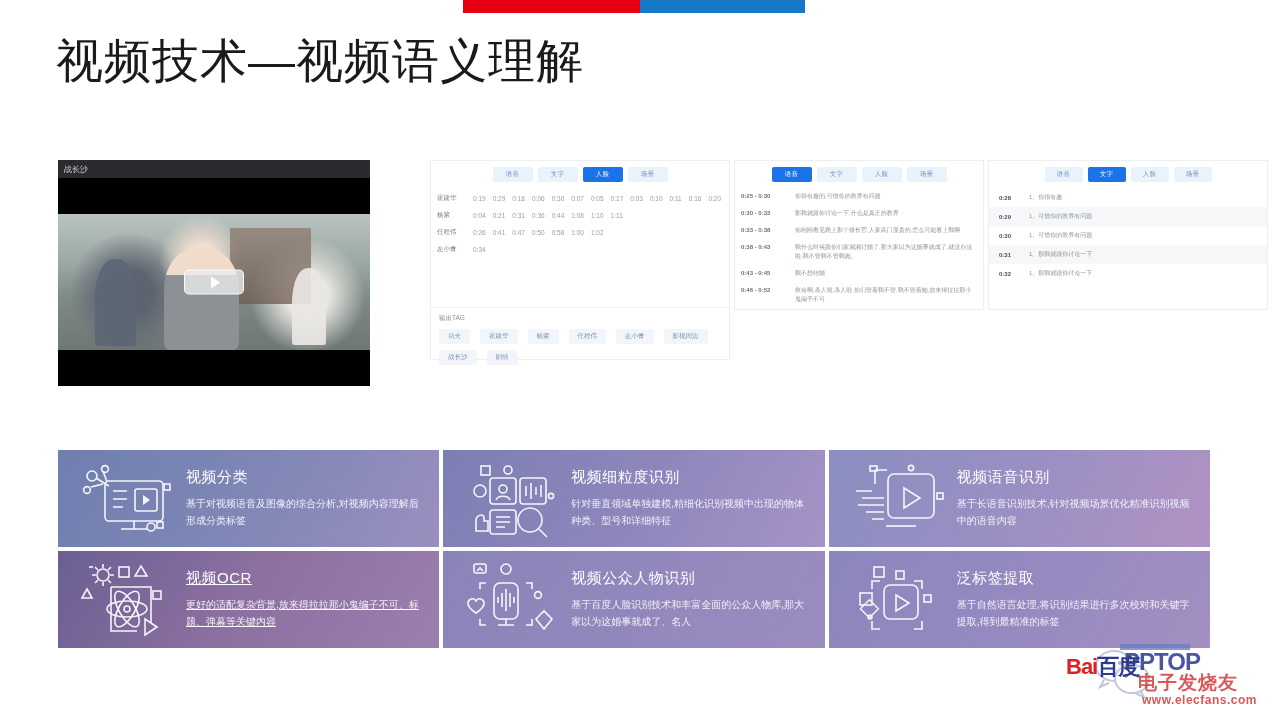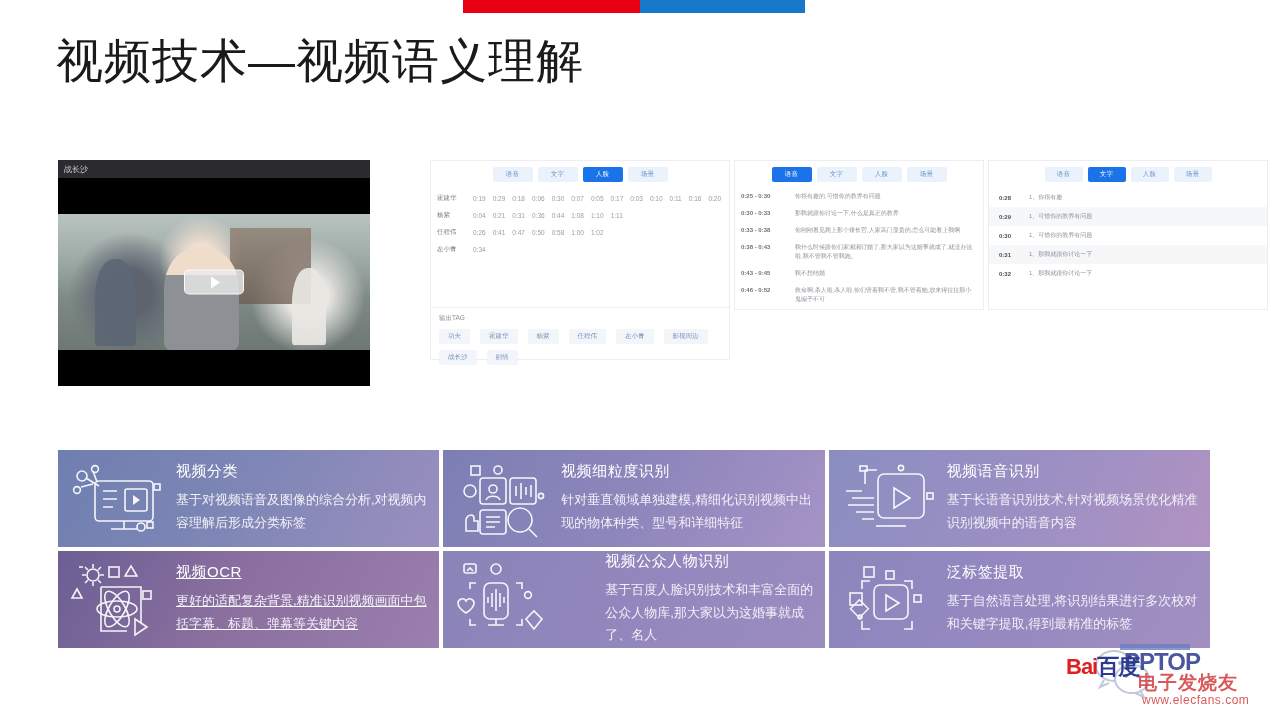--- a/index.html
+++ b/index.html
@@ -99,40 +99,40 @@
 
   .ocr-list{padding:2px 0;}
   .ocr-row{display:flex;gap:10px;padding:5px 10px;font-size:6px;color:#8a8f96;align-items:center;}
   .ocr-row.alt{background:#f6f7f9;}
   .ocr-time{width:20px;flex:0 0 20px;color:#4a4f56;font-weight:bold;}
   .ocr-text{flex:1;color:#8f949b;}
 
   
   .cards{position:absolute;left:58px;top:450px;width:1152px;height:198px;display:grid;
          grid-template-columns:repeat(3,1fr);grid-template-rows:repeat(2,1fr);gap:4px;}
-  .card{position:relative;display:flex;align-items:center;padding:0 4px;box-sizing:border-box;overflow:hidden;color:#fff;justify-content:space-between;}
+  .card{position:relative;display:flex;align-items:center;padding:0 14px;box-sizing:border-box;overflow:hidden;color:#fff;justify-content:space-between;}
   .c1{background:linear-gradient(120deg,#6f7fb0 0%,#7d86b5 45%,#9a8fbf 100%);}
   .c2{background:linear-gradient(120deg,#7c7fb4 0%,#8d86bb 50%,#a693c6 100%);}
   .c3{background:linear-gradient(120deg,#8a8ec0 0%,#9a8fc3 50%,#b193c2 100%);}
   .c4{background:linear-gradient(120deg,#6b5f93 0%,#8a6f9f 45%,#9b7fae 100%);text-decoration:underline;}
-  .c5{background:linear-gradient(120deg,#8a84b8 0%,#9287bd 50%,#9b8cbf 100%);gap:44px;}
+  .c5{background:linear-gradient(120deg,#8a84b8 0%,#9287bd 50%,#9b8cbf 100%);}
   .c6{background:linear-gradient(120deg,#8b86bd 0%,#9589c0 50%,#a38fc1 100%);}
   .card-icon{width:110px;height:100%;flex:0 0 110px;display:flex;align-items:center;justify-content:center;opacity:.92;}
   .card-body{flex:1;padding-left:4px;}
   .card-title{font-size:15px;font-weight:400;margin-bottom:8px;letter-spacing:.5px;color:#ffffff;}
-  .card-desc{font-size:13px;line-height:1.75;color:#f2f0f8;max-width:280px;}
+  .card-desc{font-size:10px;line-height:1.75;color:#f2f0f8;max-width:280px;}
 
   
   .wm{position:absolute;pointer-events:none;}
   .wm-baidu{left:1066px;top:652px;font-size:22px;font-weight:bold;letter-spacing:-1px;}
   .wm-baidu .bai{color:#e02020;}
   .wm-baidu .du{color:#2b3a8f;}
   .wm-pptop{left:1124px;top:648px;font-size:24px;font-weight:bold;color:#2b3a8f;opacity:.85;letter-spacing:-1px;}
   .wm-efans{left:1138px;top:670px;font-size:19px;font-weight:bold;color:#cc2222;opacity:.75;letter-spacing:1px;}
-  .wm-url{left:1142px;top:693px;font-size:12px;font-weight:normal;color:#cc2222;opacity:.75;letter-spacing:.5px;}
+  .wm-url{left:1142px;top:693px;font-size:12px;font-weight:bold;color:#cc2222;opacity:.75;letter-spacing:.5px;}
   .wm-chat{left:1092px;top:648px;width:62px;height:52px;opacity:.6;}
   .wm-bluebar{left:1120px;top:644px;width:70px;height:6px;background:#6b7fbf;opacity:.8;}
 </style>
 </head>
 <body>
 
 <div class="accent-bar">
   <div class="accent-red"></div>
   <div class="accent-blue"></div>
 </div>
@@ -380,21 +380,21 @@
         <path d="M32 26v44h26"></path>
         <ellipse cx="48" cy="48" rx="20" ry="8"></ellipse>
         <ellipse cx="48" cy="48" rx="20" ry="8" transform="rotate(60 48 48)"></ellipse>
         <ellipse cx="48" cy="48" rx="20" ry="8" transform="rotate(120 48 48)"></ellipse>
         <circle cx="48" cy="48" r="3"></circle>
         <path d="M66 58 l12 8 -12 8z"></path>
       </svg>
     </div>
     <div class="card-body">
       <div class="card-title">视频OCR</div>
-      <div class="card-desc">更好的适配复杂背景,精准识别视频画面中包括字幕、标题、弹幕等关键内容</div>
+      <div class="card-desc">更好的适配复杂背景,放来得拉拉那小鬼编子不可、标题、弹幕等关键内容</div>
     </div>
   </div>
 
   <div class="card c5">
     <div class="card-icon">
       <svg width="96" height="78" viewBox="0 0 96 78" fill="none" stroke="#ffffff" stroke-width="1.6">
         <rect x="10" y="3" width="12" height="9" rx="2"></rect>
           <path d="M13 10l3-3 3 3"></path>
         <circle cx="42" cy="8" r="5"></circle>
         <path d="M22 22h-6v6 M62 22h6v6 M22 64h-6v-6 M62 64h6v-6"></path>

